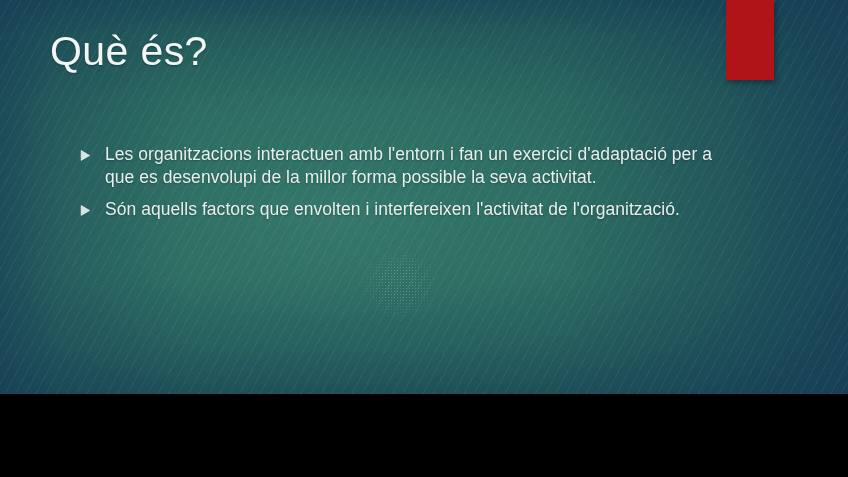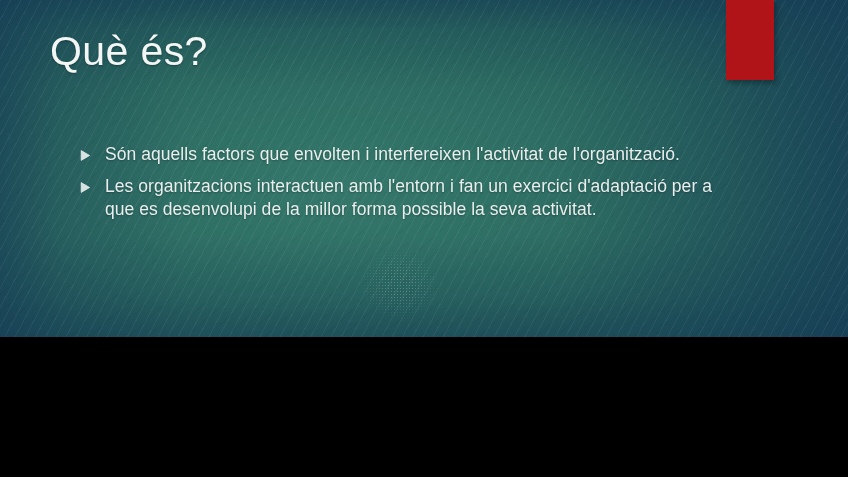--- a/index.html
+++ b/index.html
@@ -9,21 +9,21 @@
   }
   body {
     width: 848px;
     height: 477px;
     overflow: hidden;
   }
 
   #slide {
     position: relative;
     width: 848px;
-    height: 337px;
+    height: 394px;
     overflow: hidden;
     font-family: "Liberation Sans", sans-serif;
     background-color: #0f766e;
   }
 
   
   .bg-base {
     position: absolute;
     inset: 0;
     background:
@@ -165,26 +165,26 @@
   <div class="slide-title">Què és?</div>
 
   <div class="body-block">
 
     <div class="bullet-row">
       <span class="bullet-marker">
         <svg width="11" height="11" viewBox="0 0 11 11" aria-hidden="true">
           <path d="M1.2 0.6 L9.6 5.5 L1.2 10.4 Z" fill="#d8e3e1" stroke="#eef4f3" stroke-width="0.7" stroke-linejoin="round"></path>
         </svg>
       </span>
-      <span class="bullet-text">Són aquells factors que envolten i interfereixen l'activitat de l'organització.</span>
+      <span class="bullet-text">Les organitzacions interactuen amb l'entorn i fan un exercici d'adaptació per a que es desenvolupi de la millor forma possible la seva activitat.</span>
     </div>
 
     <div class="bullet-row">
       <span class="bullet-marker">
         <svg width="11" height="11" viewBox="0 0 11 11" aria-hidden="true">
           <path d="M1.2 0.6 L9.6 5.5 L1.2 10.4 Z" fill="#d8e3e1" stroke="#eef4f3" stroke-width="0.7" stroke-linejoin="round"></path>
         </svg>
       </span>
-      <span class="bullet-text">Les organitzacions interactuen amb l'entorn i fan un exercici d'adaptació per a que es desenvolupi de la millor forma possible la seva activitat.</span>
+      <span class="bullet-text">Són aquells factors que envolten i interfereixen l'activitat de l'organització.</span>
     </div>
 
   </div>
 </div>
 
 </body></html>

